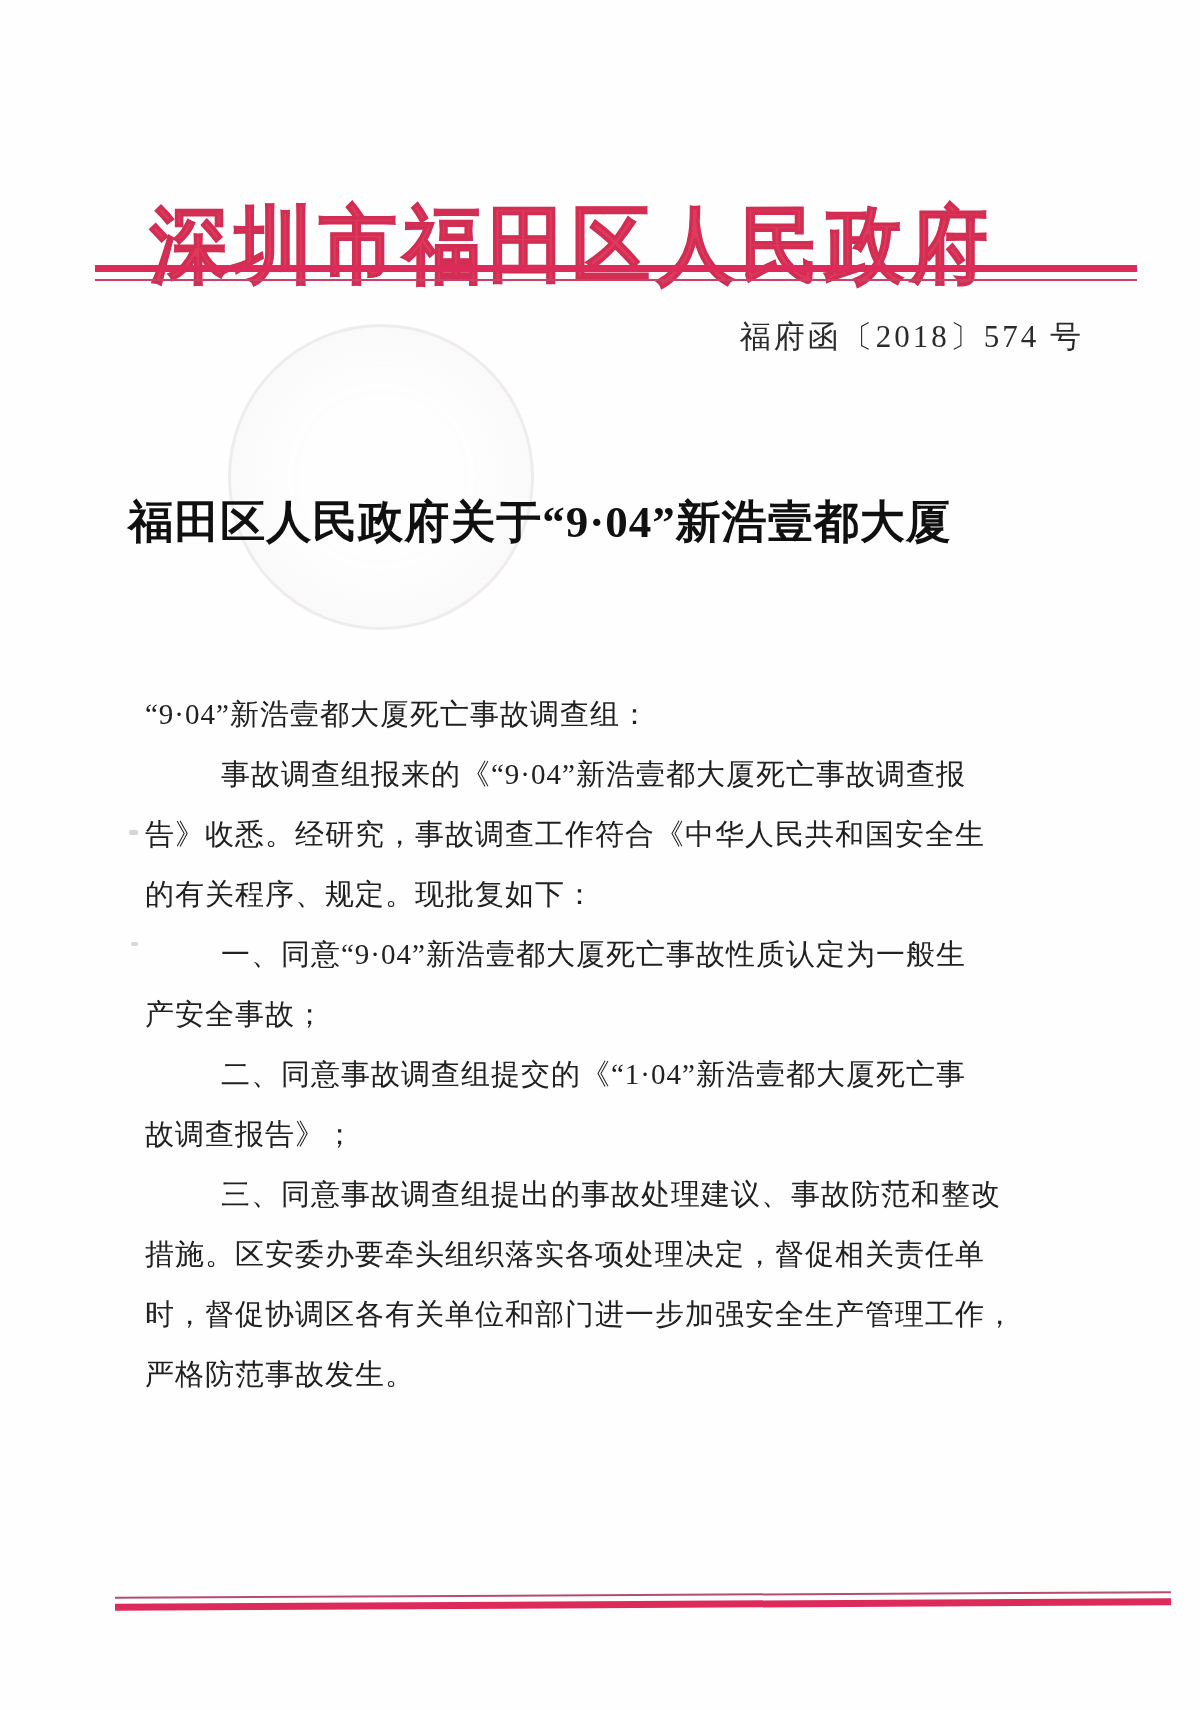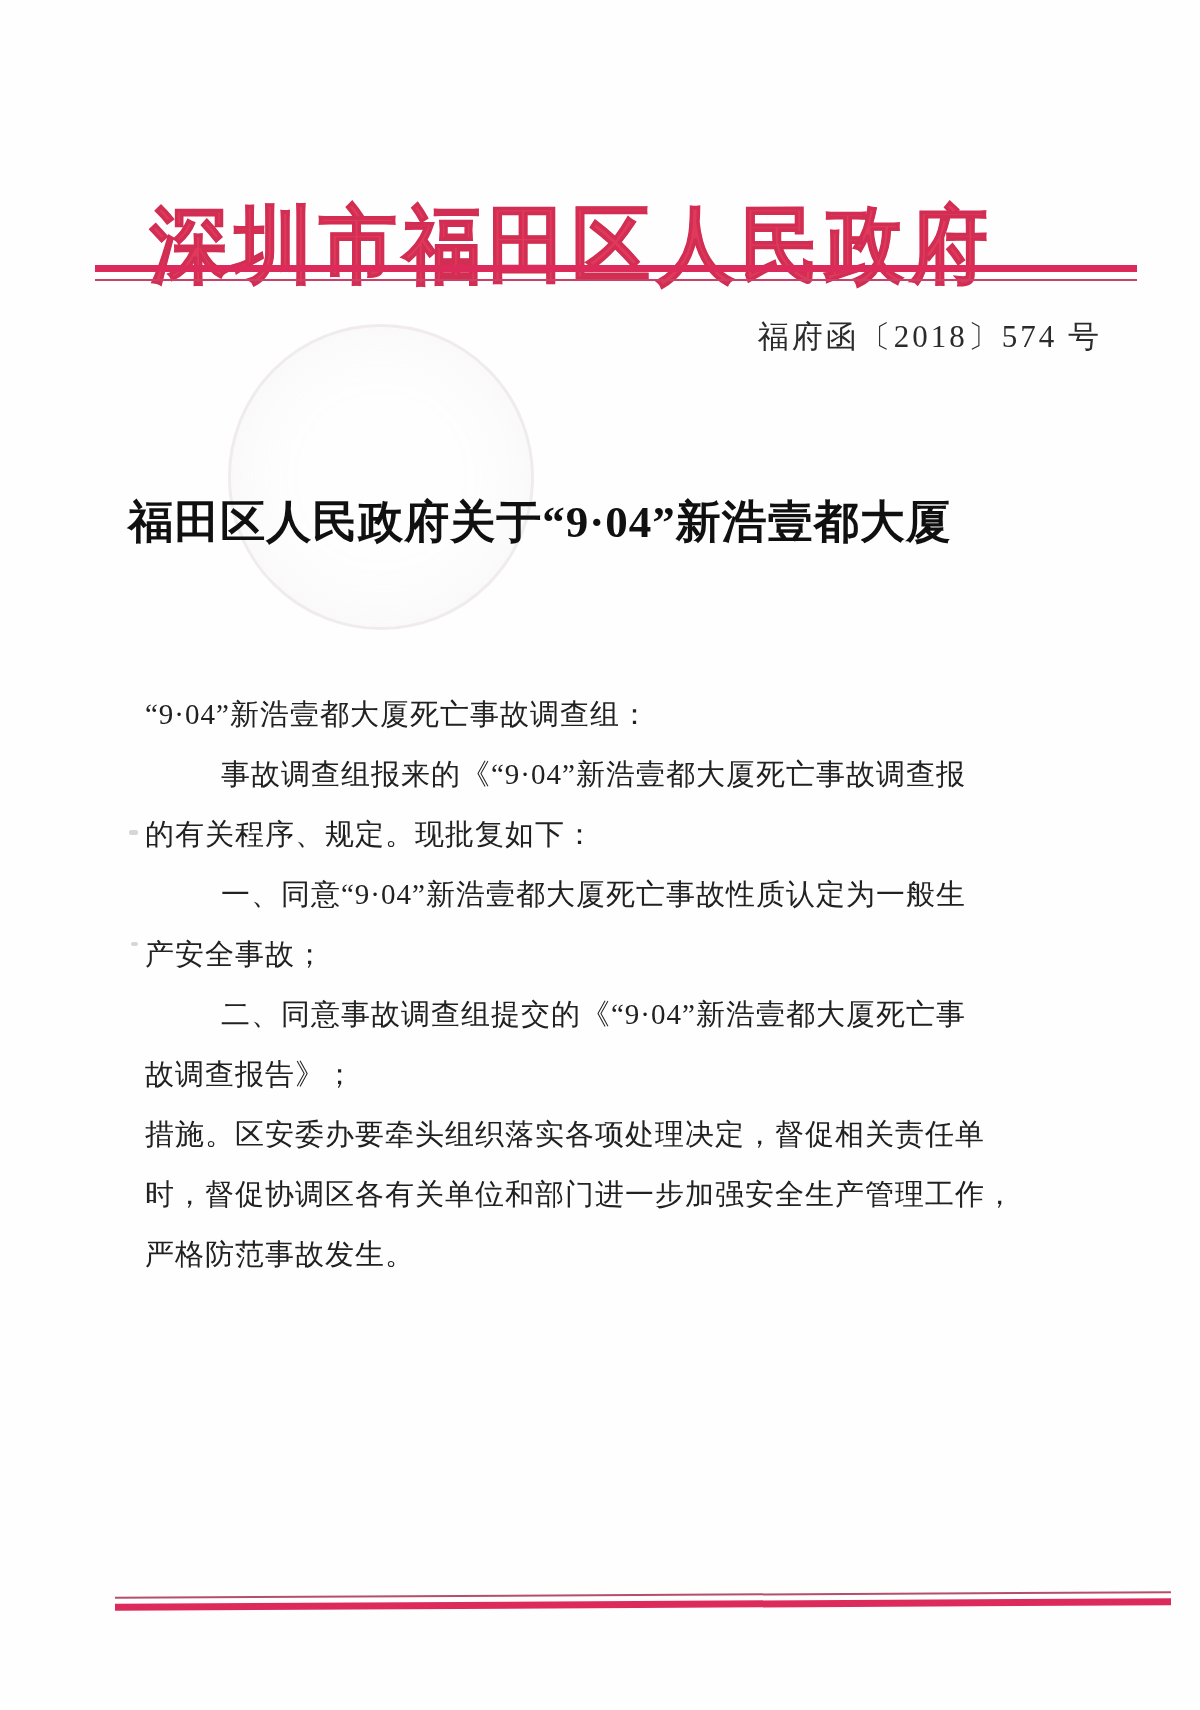--- a/index.html
+++ b/index.html
@@ -25,21 +25,21 @@
   .rule-header-thick{left:95px;top:265px;width:1042px;height:7px;}
   .rule-header-thin{left:95px;top:279px;width:1042px;height:2px;background:#ca4068;}
   .footer-rules{
     position:absolute;left:115px;top:1590px;width:1056px;height:22px;
     transform:rotate(-0.3deg);
   }
   .rule-footer-thin{position:absolute;left:0;top:4px;width:1056px;height:2px;background:#b44e6b;}
   .rule-footer-thick{position:absolute;left:0;top:11px;width:1056px;height:7px;background:#dc2a5b;}
   
   .doc-number{
-    position:absolute;top:316px;right:98px;
+    position:absolute;top:316px;right:116px;
     font-size:31px;letter-spacing:3px;color:#2b2b2b;
     white-space:nowrap;
   }
   
   .watermark{
     position:absolute;left:228px;top:324px;width:300px;height:300px;
     border-radius:50%;
     border:3px solid rgba(192,172,178,0.22);
     box-shadow:inset 0 0 70px rgba(205,188,193,0.12);
   }
@@ -88,25 +88,27 @@
 
   <div class="watermark"></div>
 
   <div class="doc-title">
     <div class="t-line">福田区人民政府关于“9·04”新浩壹都大厦</div>
   </div>
 
   <div class="body-text">
     <div class="line">“9·04”新浩壹都大厦死亡事故调查组：</div>
     <div class="line indent">事故调查组报来的《“9·04”新浩壹都大厦死亡事故调查报</div>
+    <div class="line">告》收悉。经研究，事故调查工作符合《中华人民共和国安全生</div>
     <div class="line">的有关程序、规定。现批复如下：</div>
     <div class="line indent">一、同意“9·04”新浩壹都大厦死亡事故性质认定为一般生</div>
     <div class="line">产安全事故；</div>
-    <div class="line indent">二、同意事故调查组提交的《“9·04”新浩壹都大厦死亡事</div>
+    <div class="line indent">二、同意事故调查组提交的《“1·04”新浩壹都大厦死亡事</div>
     <div class="line">故调查报告》；</div>
+    <div class="line indent">三、同意事故调查组提出的事故处理建议、事故防范和整改</div>
     <div class="line">措施。区安委办要牵头组织落实各项处理决定，督促相关责任单</div>
     <div class="line">时，督促协调区各有关单位和部门进一步加强安全生产管理工作，</div>
     <div class="line">严格防范事故发生。</div>
   </div>
 
   <div class="footer-rules">
     <div class="rule-footer-thin"></div>
     <div class="rule-footer-thick"></div>
   </div>
 

